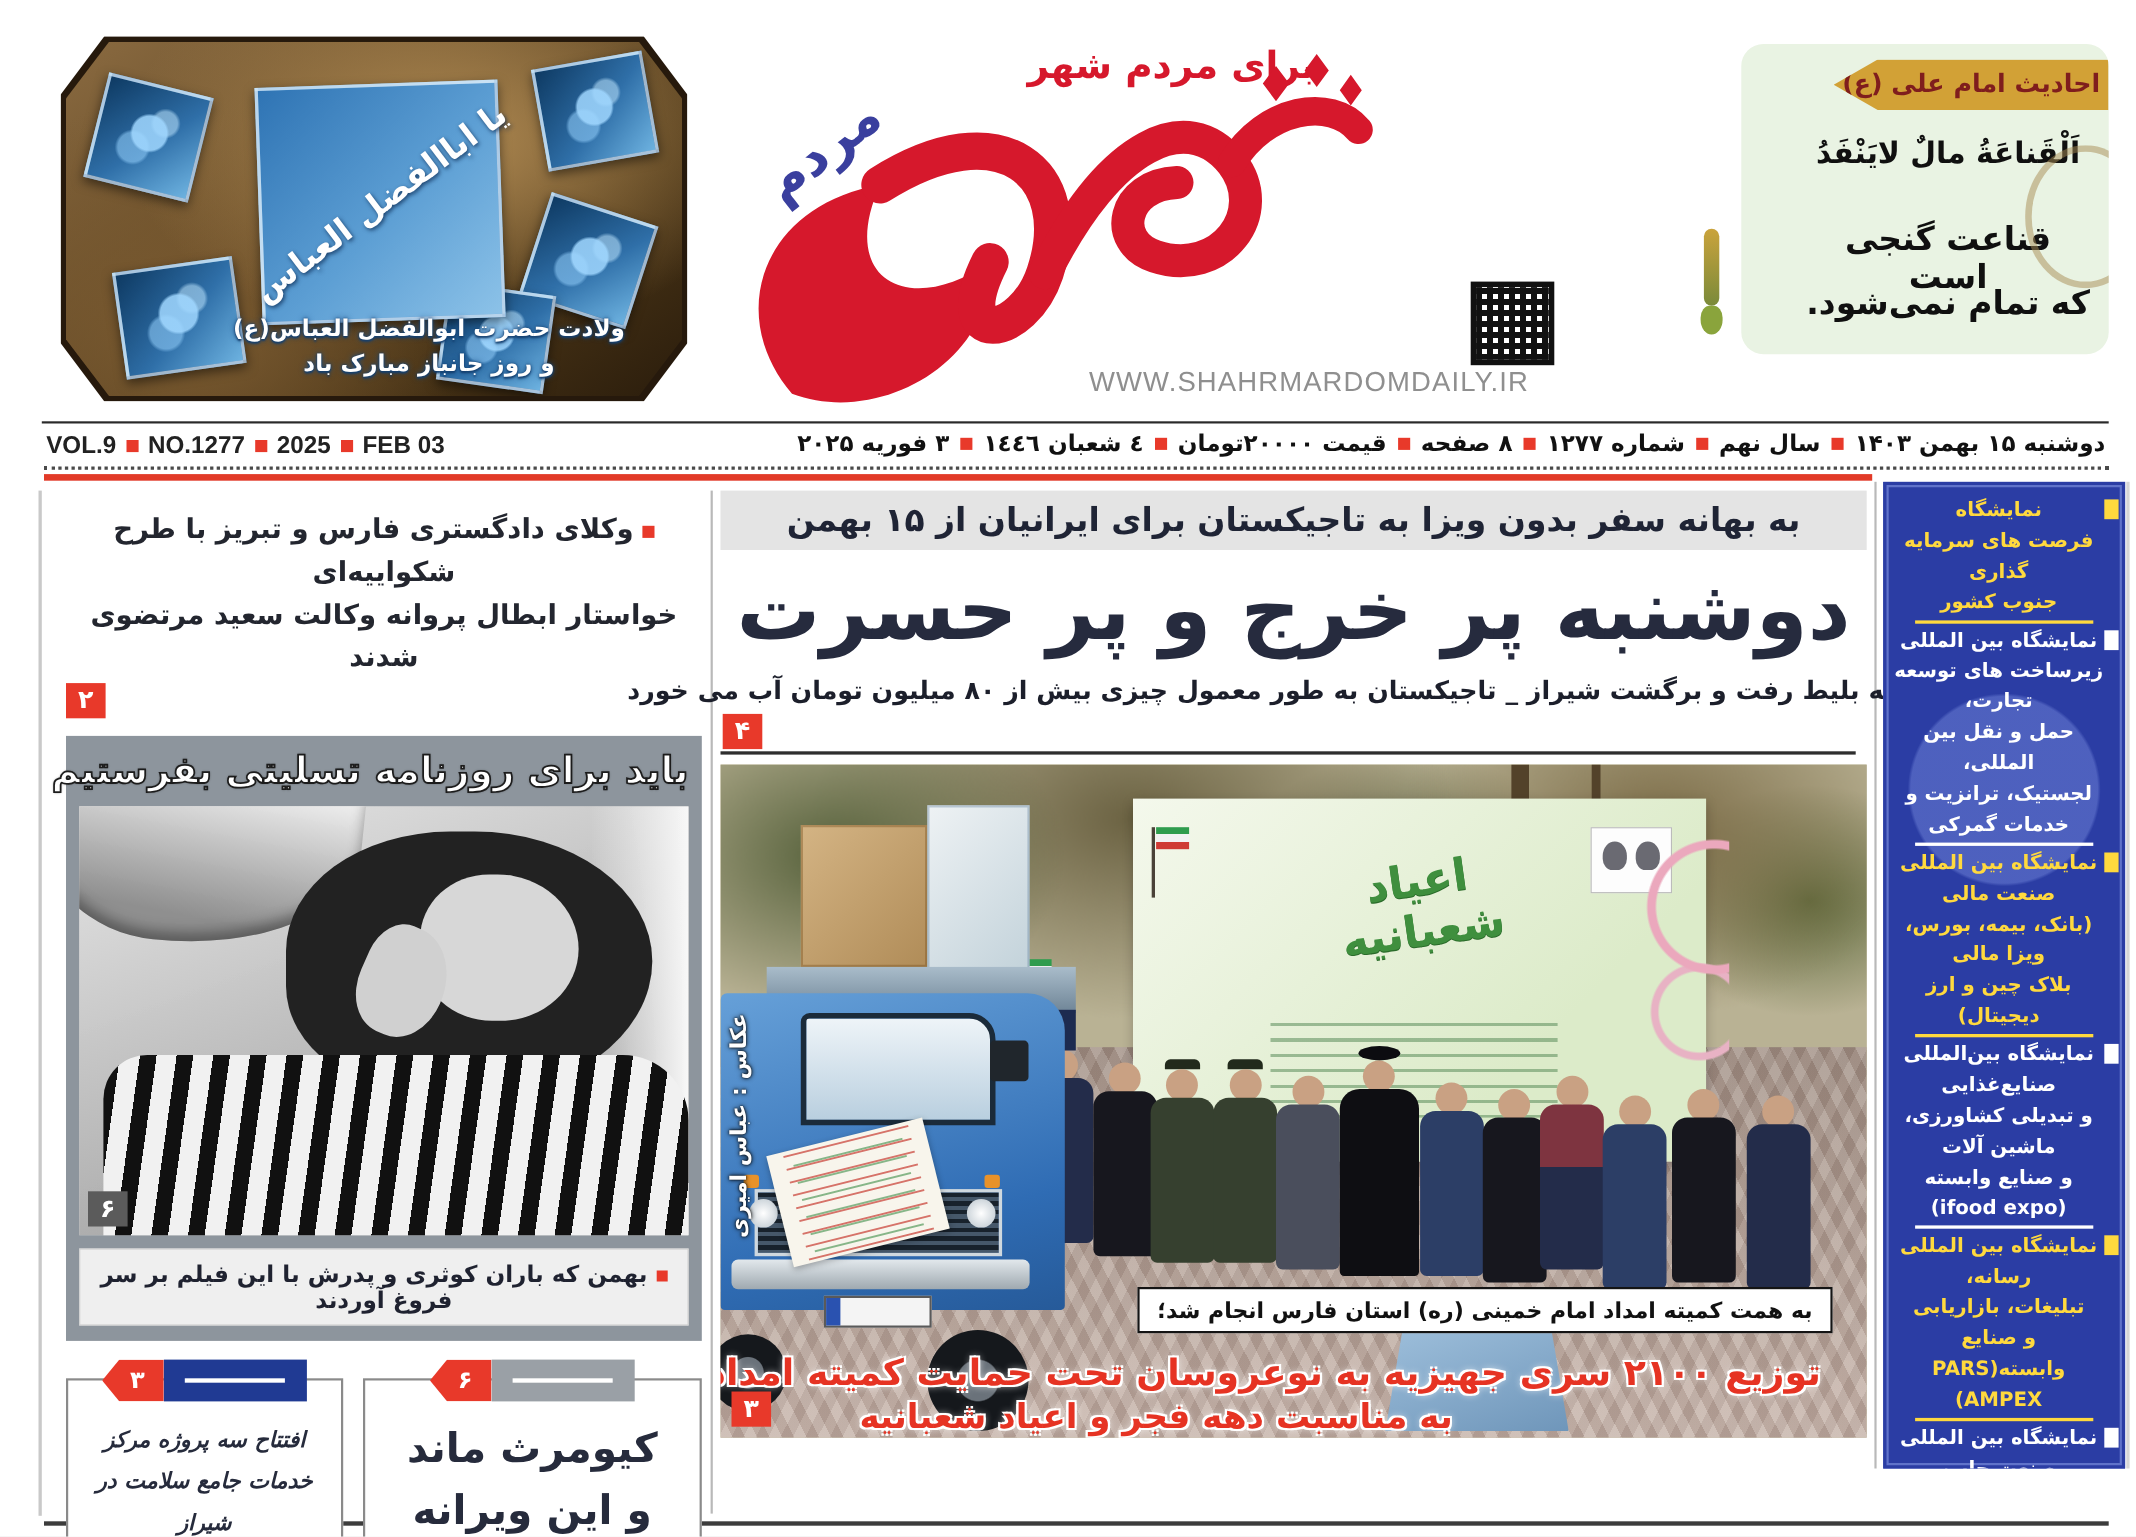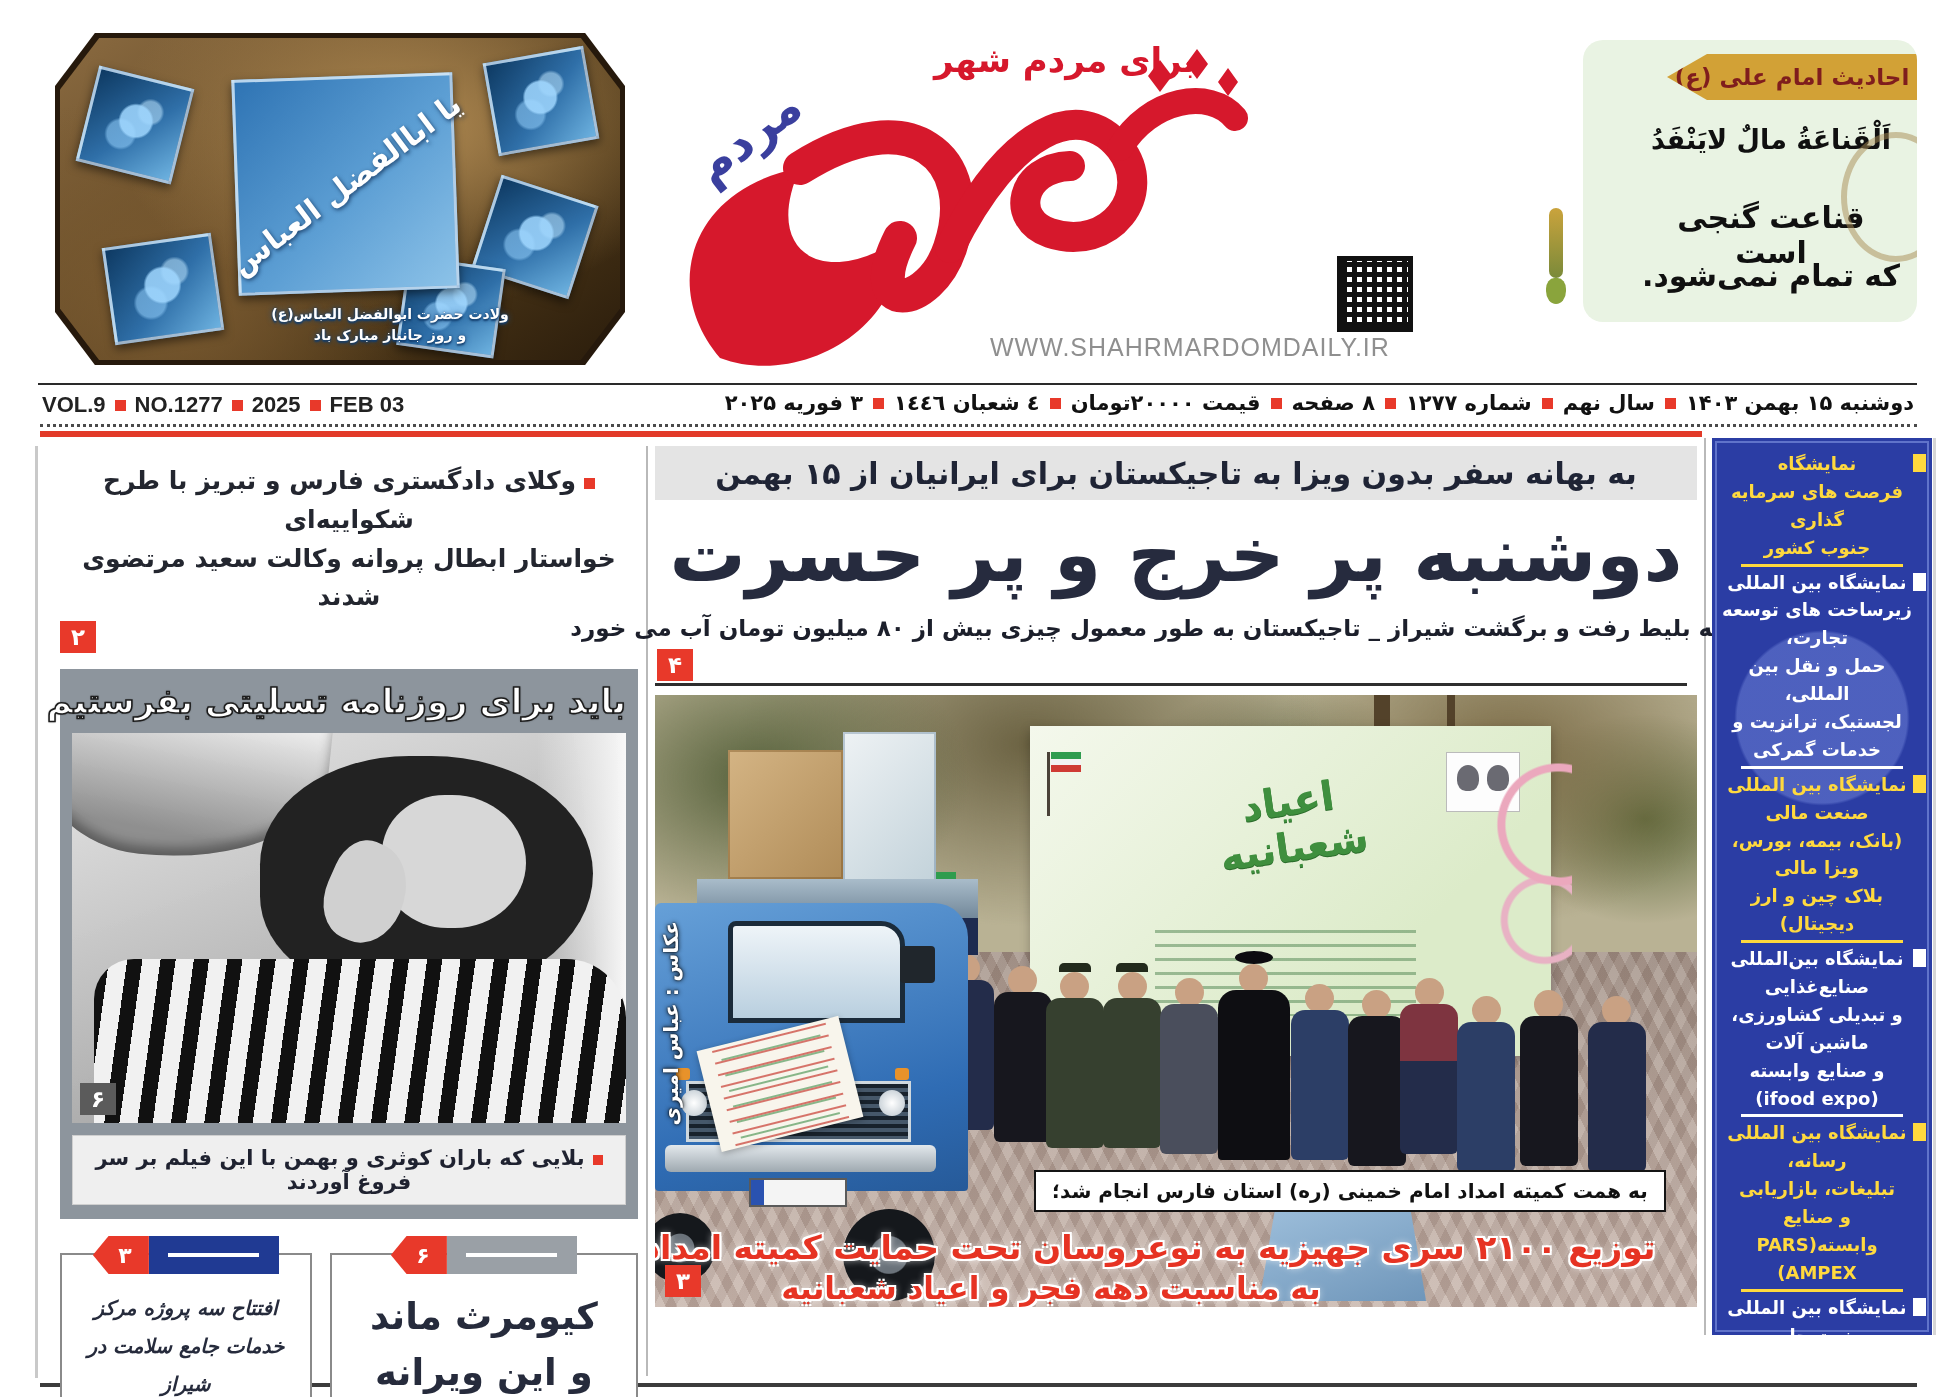--- a/index.html
+++ b/index.html
@@ -24,21 +24,21 @@
   .tile-glyph{position:absolute;inset:6px;background:
       radial-gradient(circle at 50% 45%,rgba(160,215,255,.85) 0 26%,rgba(160,215,255,0) 30%),
       radial-gradient(circle at 35% 65%,rgba(140,200,245,.6) 0 18%,rgba(140,200,245,0) 22%),
       radial-gradient(circle at 65% 30%,rgba(190,230,255,.55) 0 14%,rgba(190,230,255,0) 18%);}
   .tile-main{left:175px;top:38px;width:215px;height:210px;transform:rotate(-2deg);
     background:linear-gradient(135deg,#2f74b4,#5d9fd4 55%,#8cc2e8);}
   .tile-main-text{position:absolute;inset:0;display:flex;align-items:center;justify-content:center;
     color:#fff;font-weight:bold;font-size:30px;white-space:nowrap;transform:rotate(-35deg);
     text-shadow:0 2px 4px rgba(10,40,80,.8);}
   .event-caption{position:absolute;left:150px;bottom:14px;width:360px;text-align:center;
-    color:#fff;font-weight:bold;font-size:14px;line-height:1.5;
+    color:#fff;font-weight:bold;font-size:21px;line-height:1.5;
     text-shadow:0 0 6px #1c4f86,0 2px 2px #123a66,0 0 2px #123a66;}
 
   
   .logo-wrap{left:650px;top:38px;width:600px;height:340px;}
   .tagline{left:930px;top:40px;width:270px;text-align:center;color:#d6182c;
     font-weight:bold;font-size:34px;}
   .logo-sub{left:700px;top:120px;color:#3a3f9e;font-weight:bold;font-size:48px;
     transform:rotate(-38deg);}
   .qr{left:1337px;top:256px;width:66px;height:66px;border:5px solid #111;background:
      repeating-linear-gradient(0deg,#111 0 5px,rgba(0,0,0,0) 5px 10px),
@@ -345,21 +345,21 @@
         <div class="p-bg"></div>
         <div class="p-curtain"></div>
         <div class="p-lamp"></div>
         <div class="p-hair"></div>
         <div class="p-face"></div>
         <div class="p-hand"></div>
         <div class="p-shirt"></div>
         <span class="badge p-badge fa">۶</span>
       </div>
       <div class="a2-caption fa">
-        <span class="sq" style="width:10px;height:10px;margin-left:8px;"></span><span>بلایی که باران کوثری و بهمن با این فیلم بر سر فروغ آوردند</span>
+        <span class="sq" style="width:10px;height:10px;margin-left:8px;"></span><span>بهمن که باران کوثری و پدرش با این فیلم بر سر فروغ آوردند</span>
       </div>
     </div>
 
     <div class="boxes-row">
       <div class="mini-box mini-health">
         <div class="ribbon">
           <span class="ribbon-badge fa">۳</span>
           <span class="ribbon-bar blue"></span>
         </div>
         <div class="t fa">

